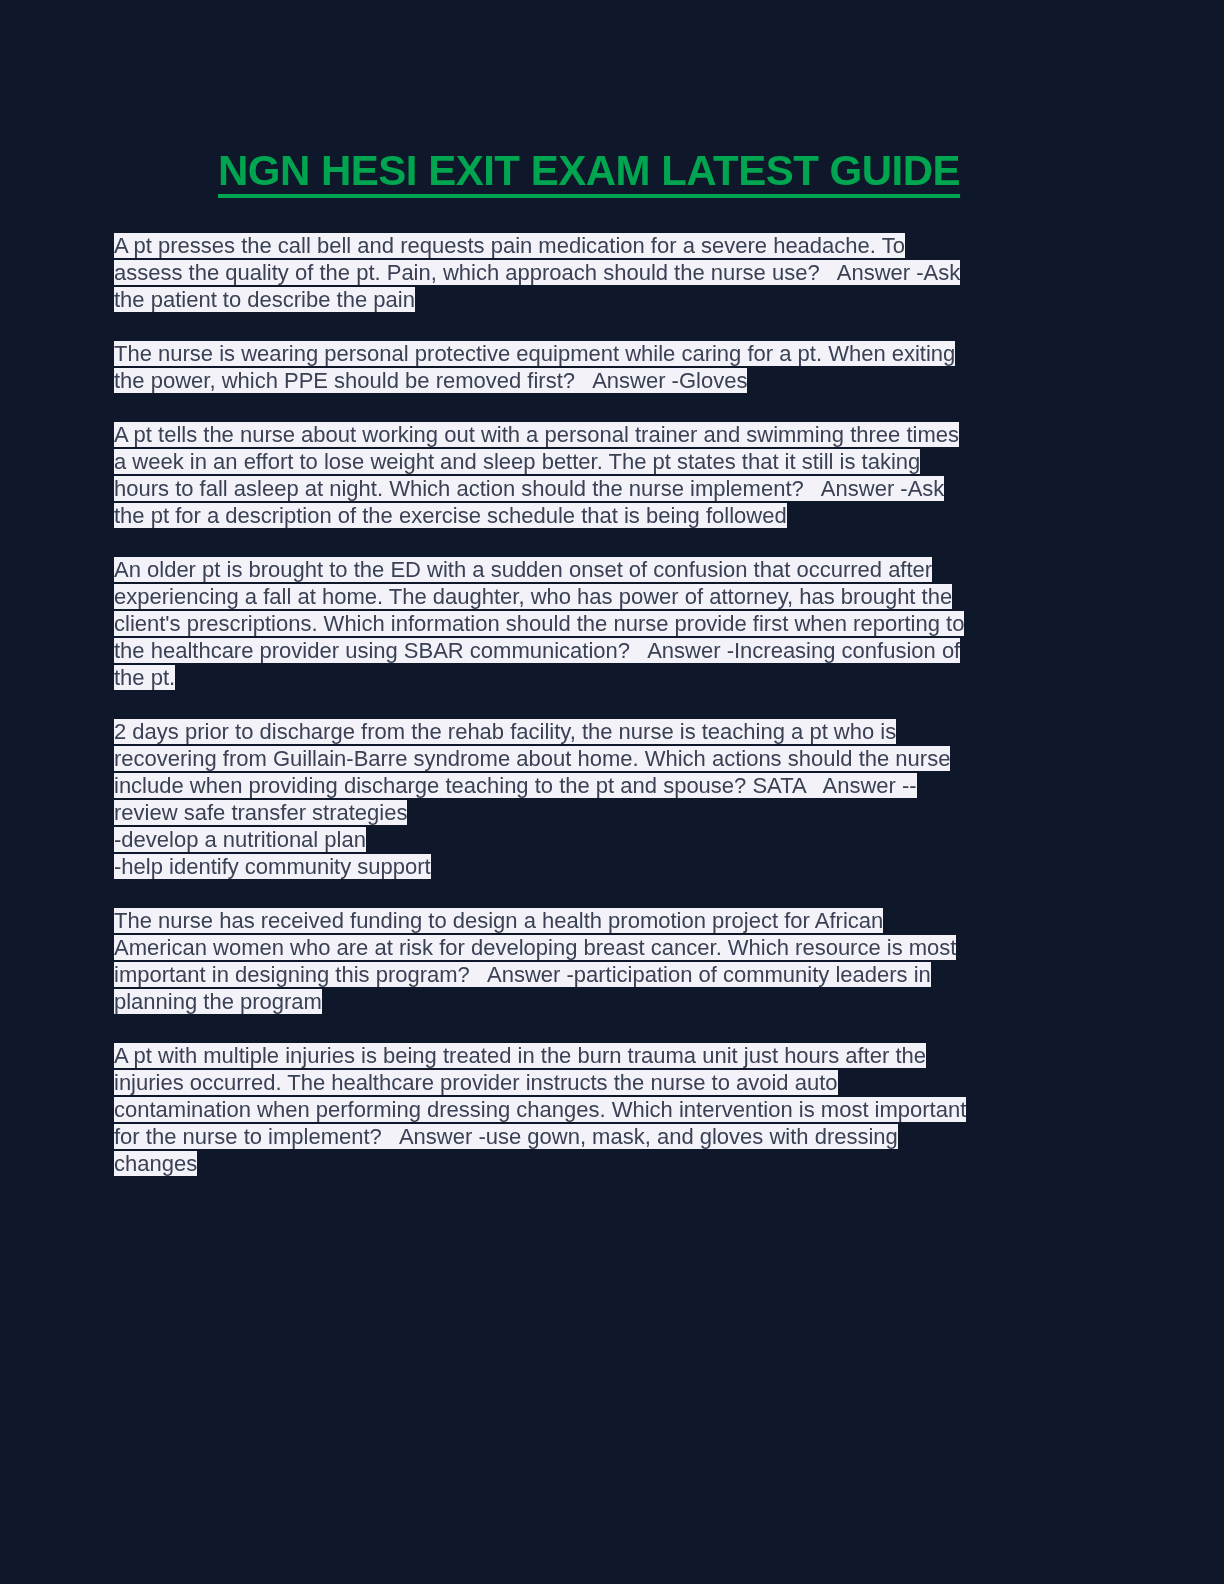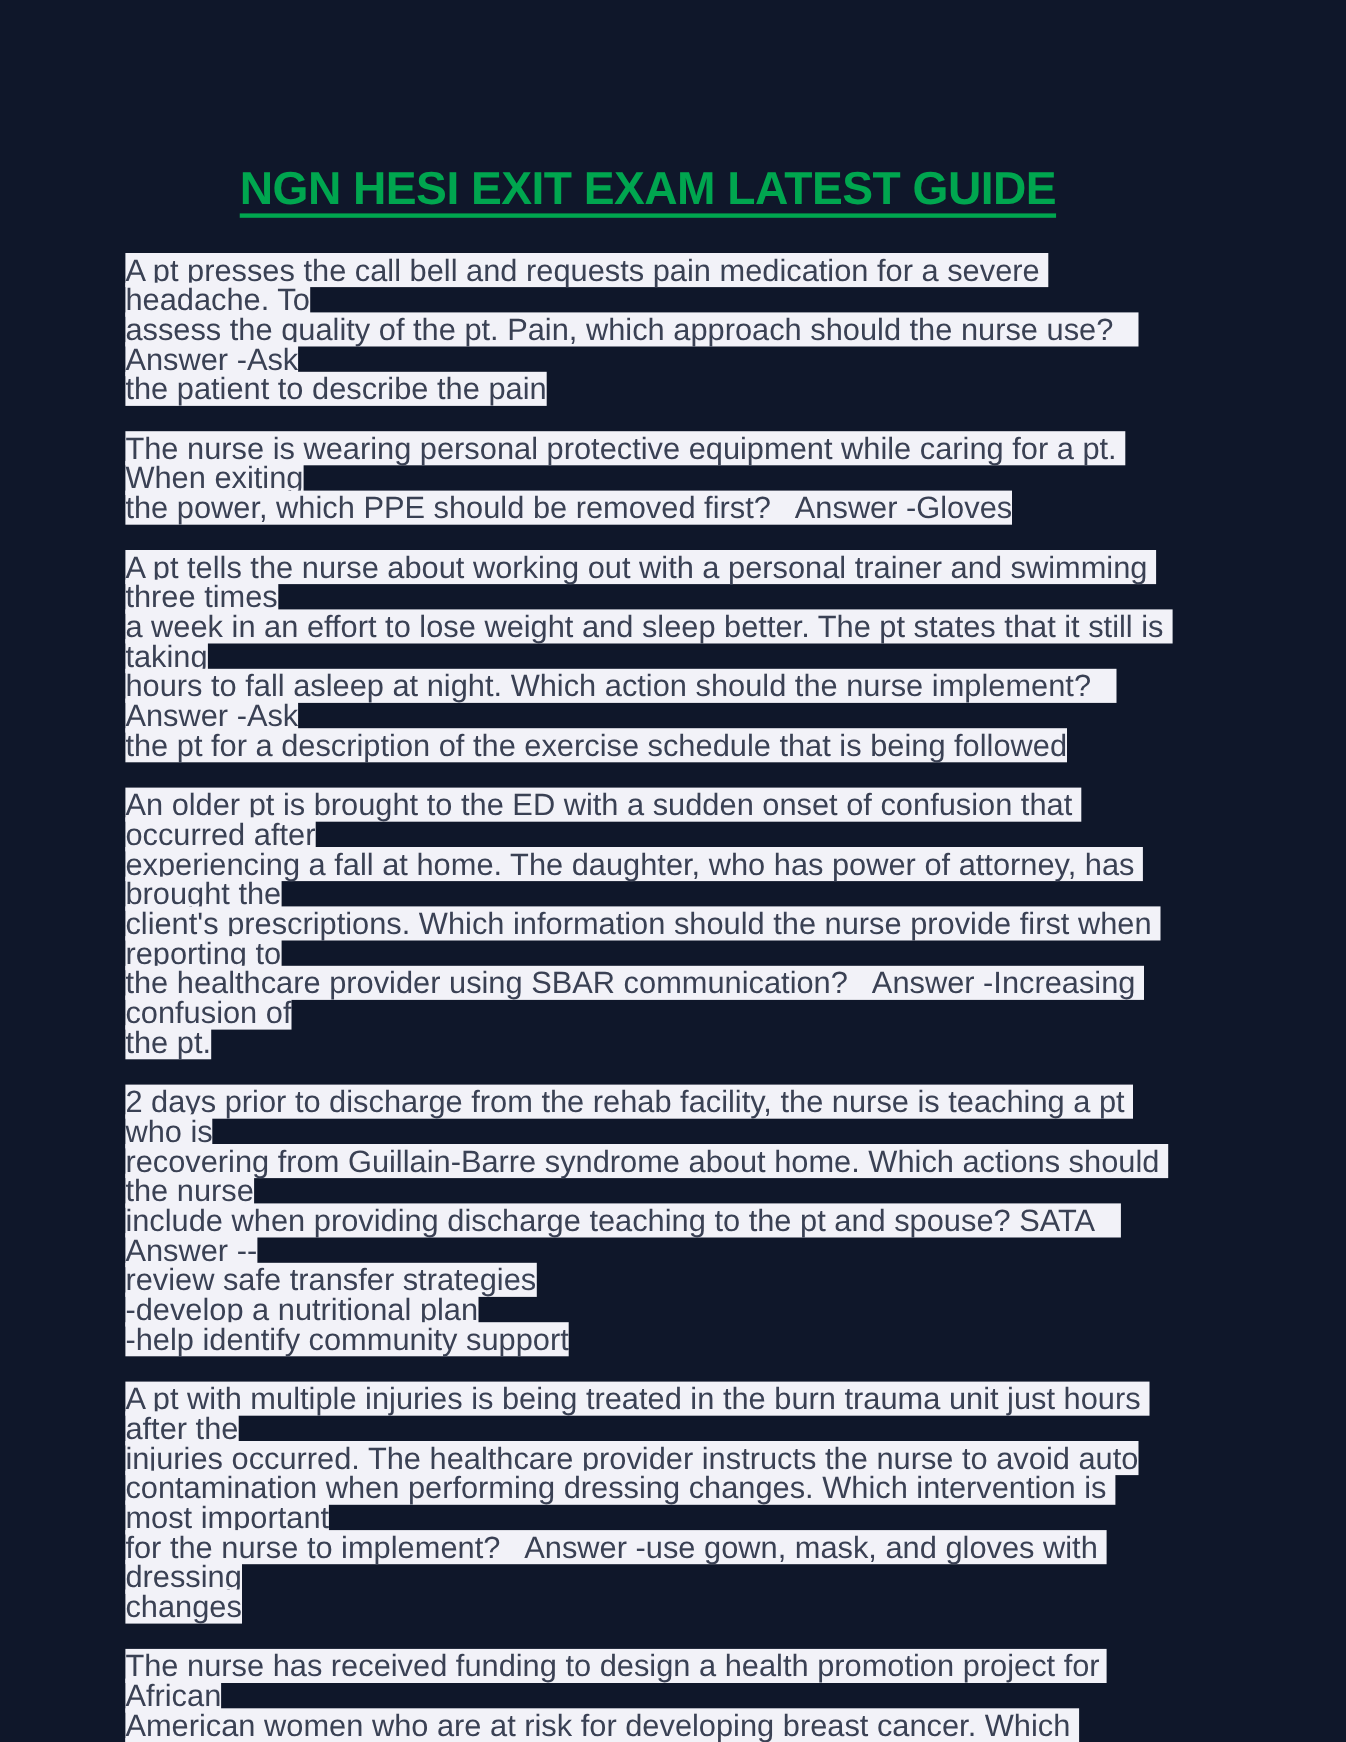--- a/index.html
+++ b/index.html
@@ -32,21 +32,21 @@
     text-decoration: underline;
     text-decoration-color: #00a64f;
     text-decoration-thickness: 4px;
     text-underline-offset: 9px;
   }
   .title-line-block {
     display: block;
   }
   .para {
     margin: 0 0 27px 0;
-    font-size: 28px;
+    font-size: 22px;
     line-height: 27px;
     color: #3a4154;
   }
   .hl {
     background: #f2f2f8;
     white-space: pre-wrap;
   }
 </style>
 </head>
 <body>
@@ -76,24 +76,24 @@
 the pt.</span></p>
 
   <p class="para"><span class="hl">2 days prior to discharge from the rehab facility, the nurse is teaching a pt who is
 recovering from Guillain-Barre syndrome about home. Which actions should the nurse
 include when providing discharge teaching to the pt and spouse? SATA   Answer --
 review safe transfer strategies
 -develop a nutritional plan
 -help identify community support</span></p>
 
 
+  <p class="para"><span class="hl">The nurse has received funding to design a health promotion project for African
+American women who are at risk for developing breast cancer. Which resource is most
+important in designing this program?   Answer -participation of community leaders in
+planning the program</span></p>
+
   <p class="para"><span class="hl">A pt with multiple injuries is being treated in the burn trauma unit just hours after the
 injuries occurred. The healthcare provider instructs the nurse to avoid auto
 contamination when performing dressing changes. Which intervention is most important
 for the nurse to implement?   Answer -use gown, mask, and gloves with dressing
 changes</span></p>
 
-  <p class="para"><span class="hl">The nurse has received funding to design a health promotion project for African
-American women who are at risk for developing breast cancer. Which resource is most
-important in designing this program?   Answer -participation of community leaders in
-planning the program</span></p>
-
 </div>
 
 </body></html>

